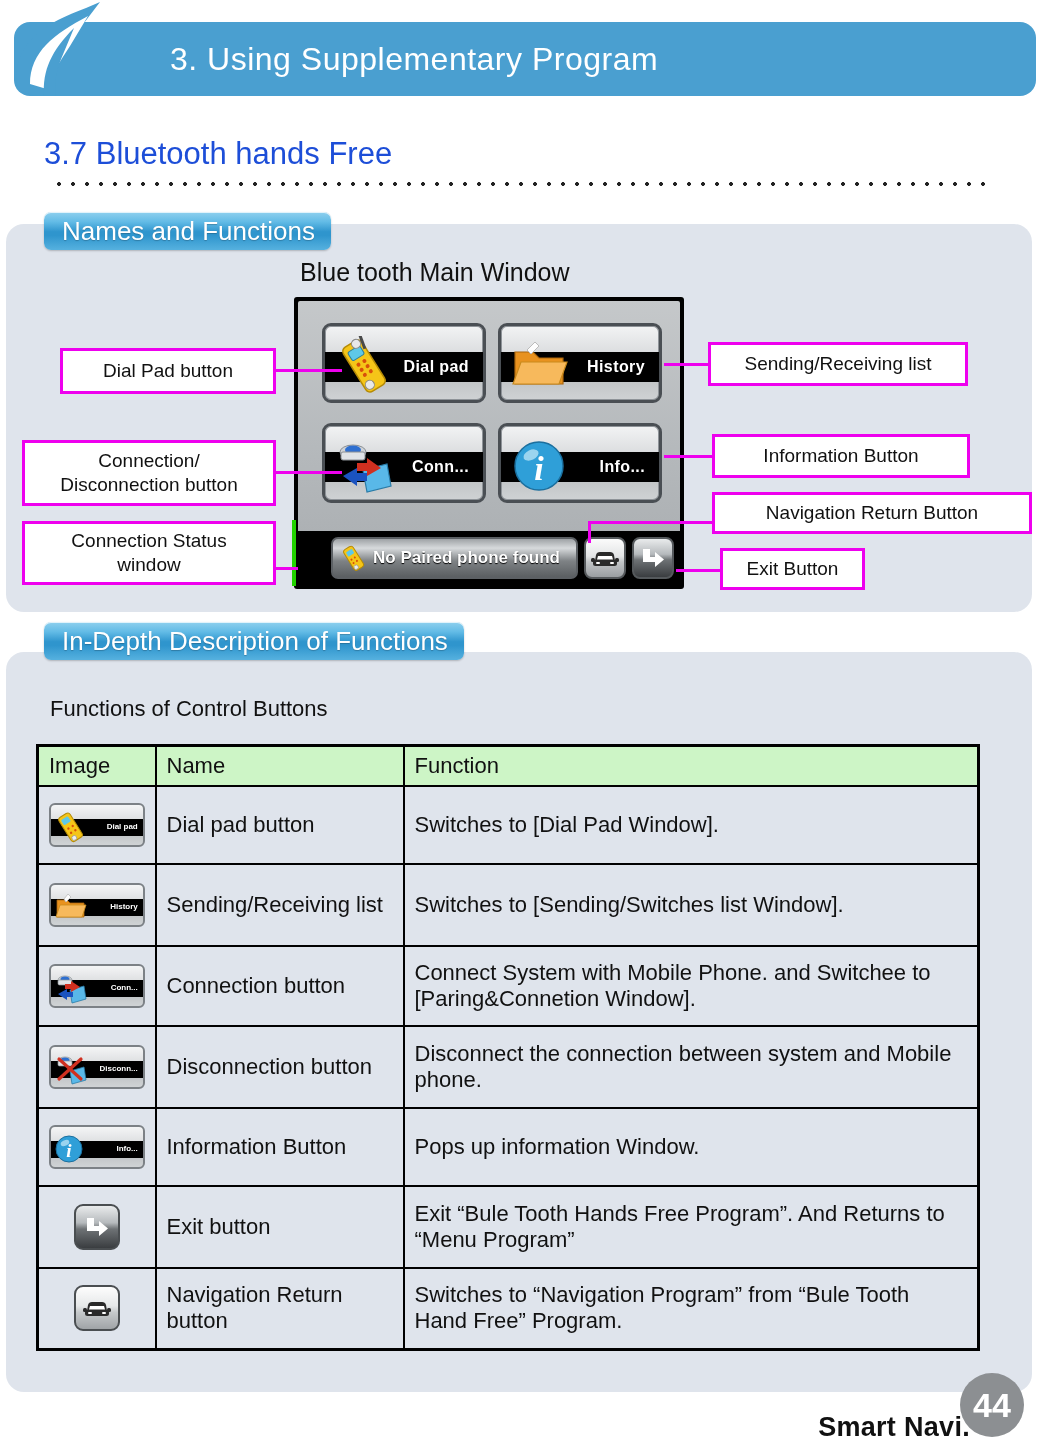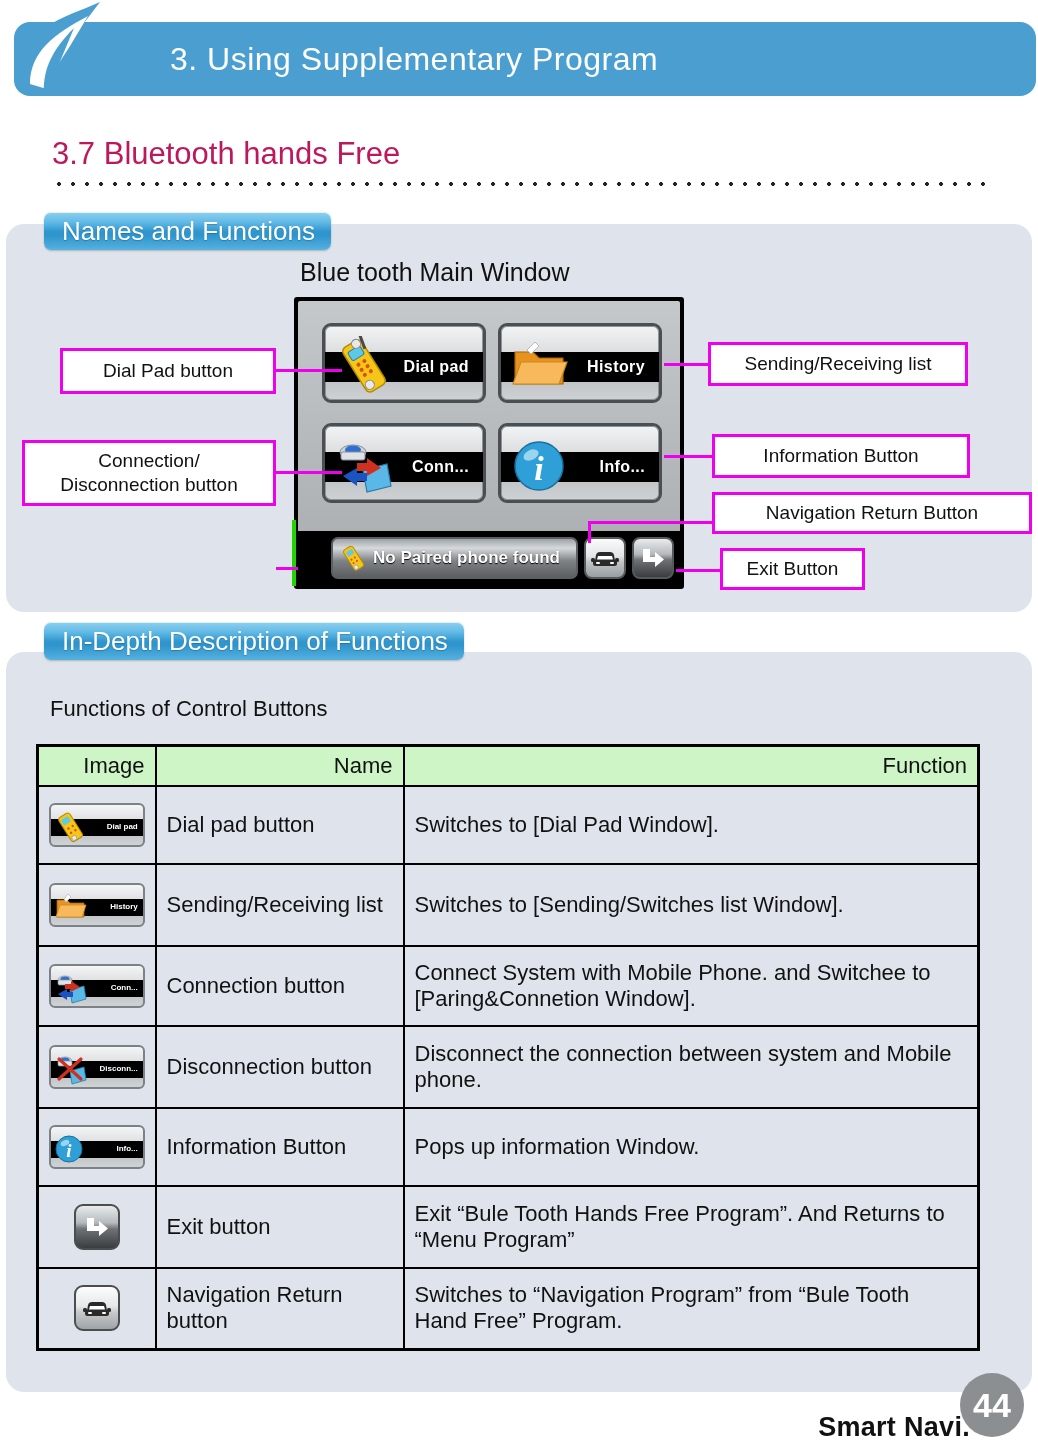--- a/index.html
+++ b/index.html
@@ -37,23 +37,23 @@
   .logo {
     position: absolute;
     left: 8px; top: 0px;
     width: 150px; height: 100px;
     overflow: hidden;
   }
 
   
   .sec-title {
     position: absolute;
-    left: 52px; top: 136px;
+    left: 44px; top: 136px;
     font-size: 31px;
-    color: #be185d;
+    color: #1d4ed8;
     white-space: nowrap;
   }
   .dots {
     position: absolute;
     left: 52px; top: 176px;
     width: 940px; height: 10px;
     background-image: radial-gradient(circle, #222 1.6px, rgba(0,0,0,0) 2.2px);
     background-size: 14px 10px;
     background-repeat: repeat-x;
     background-position: 0 3px;
@@ -222,21 +222,21 @@
     font-size: 22px;
     color: #111;
     text-align: left;
     vertical-align: middle;
     line-height: 1.18;
   }
   table.fn thead th {
     background: #cdf5c6;
     font-weight: normal;
     height: 40px;
-    padding-top: 2px; padding-bottom: 2px; text-align: right;
+    padding-top: 2px; padding-bottom: 2px;
   }
   .col-img { width: 118px; }
   .col-name { width: 248px; }
   .cell-img {
     text-align: center !important;
     padding: 6px 4px !important;
   }
   .thumb {
     display: inline-block;
     position: relative;
@@ -422,20 +422,24 @@
     <span>Dial Pad button</span>
   </div>
   <div class="lead lead-h" style="left:276px; top:369px; width:66px;"></div>
 
   <div class="callout" style="left:22px; top:440px; width:254px; height:66px; flex-direction:column; line-height:1.25;">
     <span>Connection/</span>
     <span>Disconnection button</span>
   </div>
   <div class="lead lead-h" style="left:276px; top:471px; width:66px;"></div>
 
+  <div class="callout" style="left:22px; top:521px; width:254px; height:64px; flex-direction:column; line-height:1.25;">
+    <span>Connection Status</span>
+    <span>window</span>
+  </div>
   <div class="lead lead-h" style="left:276px; top:567px; width:22px;"></div>
 
   <div class="callout" style="left:708px; top:342px; width:260px; height:44px;">
     <span>Sending/Receiving list</span>
   </div>
   <div class="lead lead-h" style="left:664px; top:363px; width:46px;"></div>
 
   <div class="callout" style="left:712px; top:434px; width:258px; height:44px;">
     <span>Information Button</span>
   </div>

